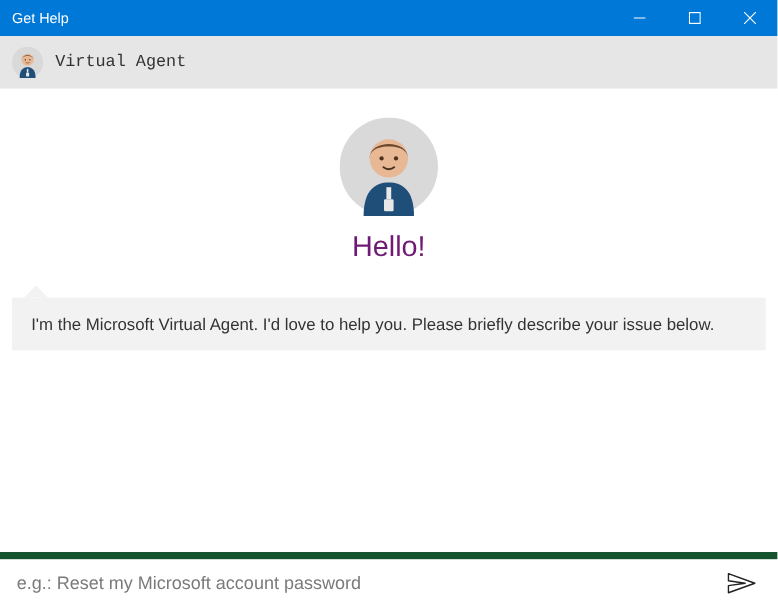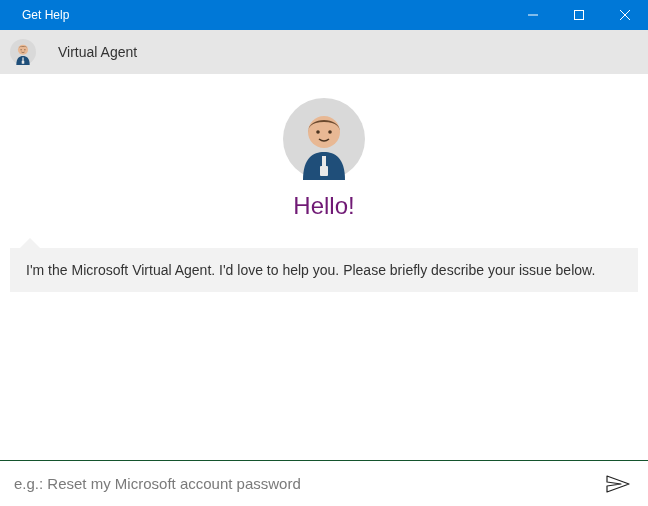--- a/index.html
+++ b/index.html
@@ -1,29 +1,29 @@
 <!DOCTYPE html>
 <html><head>
 <meta charset="utf-8">
 <style>
   * { box-sizing: border-box; margin: 0; padding: 0; }
   body { font-family: "Segoe UI", Arial, sans-serif; background: #fff; width: 648px; height: 506px; overflow: hidden; display: flex; flex-direction: column; }
   .titlebar { background: #0078d7; color: #fff; height: 30px; display: flex; align-items: center; justify-content: space-between; font-size: 12px; }
-  .titlebar-title { padding-left: 22px; }
+  .titlebar-title { padding-left: 10px; }
   .win-controls { display: flex; height: 100%; }
   .win-btn { width: 46px; height: 100%; display: flex; align-items: center; justify-content: center; }
   .win-btn svg { stroke: #fff; fill: none; stroke-width: 1; }
-  .subtitle-bar { background: #e6e6e6; height: 44px; display: flex; align-items: center; padding-left: 10px; gap: 22px; font-size: 14px; color: #333; }
+  .subtitle-bar { background: #e6e6e6; height: 44px; display: flex; align-items: center; padding-left: 10px; gap: 10px; font-size: 14px; color: #333; font-family: Liberation Mono, monospace; }
   .content { flex: 1; background: #fff; padding-top: 24px; display: flex; flex-direction: column; align-items: center; position: relative; }
   .greeting { font-size: 24px; color: #701a75; font-weight: 300; margin-top: 12px; }
   .chat-area { width: 100%; padding: 0 10px; margin-top: 28px; }
   .bubble-wrap { position: relative; }
   .bubble-tail { position: absolute; top: -10px; left: 10px; width: 0; height: 0; border-left: 10px solid transparent; border-right: 10px solid transparent; border-bottom: 10px solid #f2f2f2; }
   .bubble { background: #f2f2f2; padding: 14px 16px; font-size: 14px; color: #333; }
-  .input-bar { display: flex; align-items: center; height: 46px; border-top: 1px solid #14532d; padding: 0 14px 0 14px; gap: 4px; }
+  .input-bar { display: flex; align-items: center; height: 46px; border-top: 6px solid #14532d; padding: 0 14px 0 14px; gap: 4px; }
   .input-field { flex: 1; border: none; outline: none; font-size: 15px; color: #333; height: 100%; background: transparent; }
   .input-field::placeholder { color: #7a7a7a; }
   .send-btn { background: none; border: none; padding: 4px; cursor: pointer; display: flex; align-items: center; }
   .avatar-large { width: 82px; height: 82px; }
   .avatar-small { width: 26px; height: 26px; }
 </style>
 </head>
 <body>
 
 <div class="titlebar">

